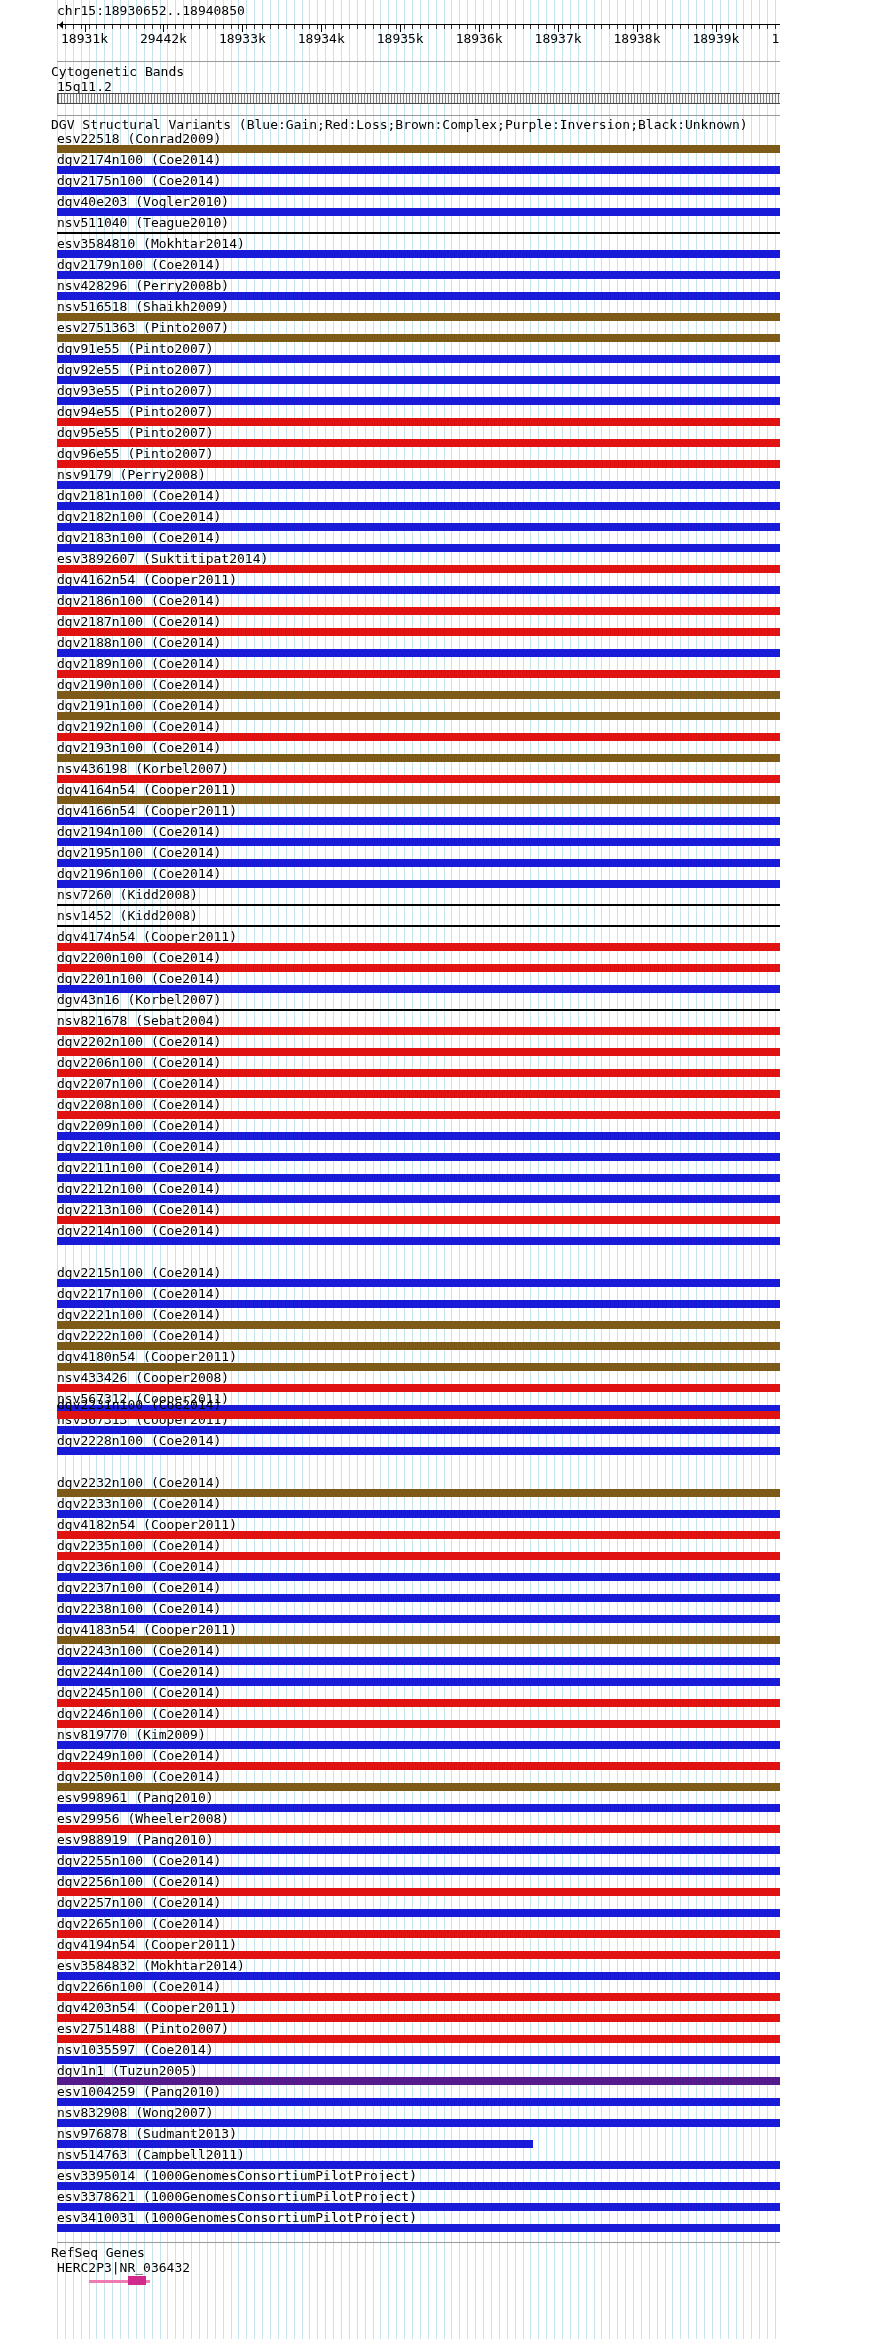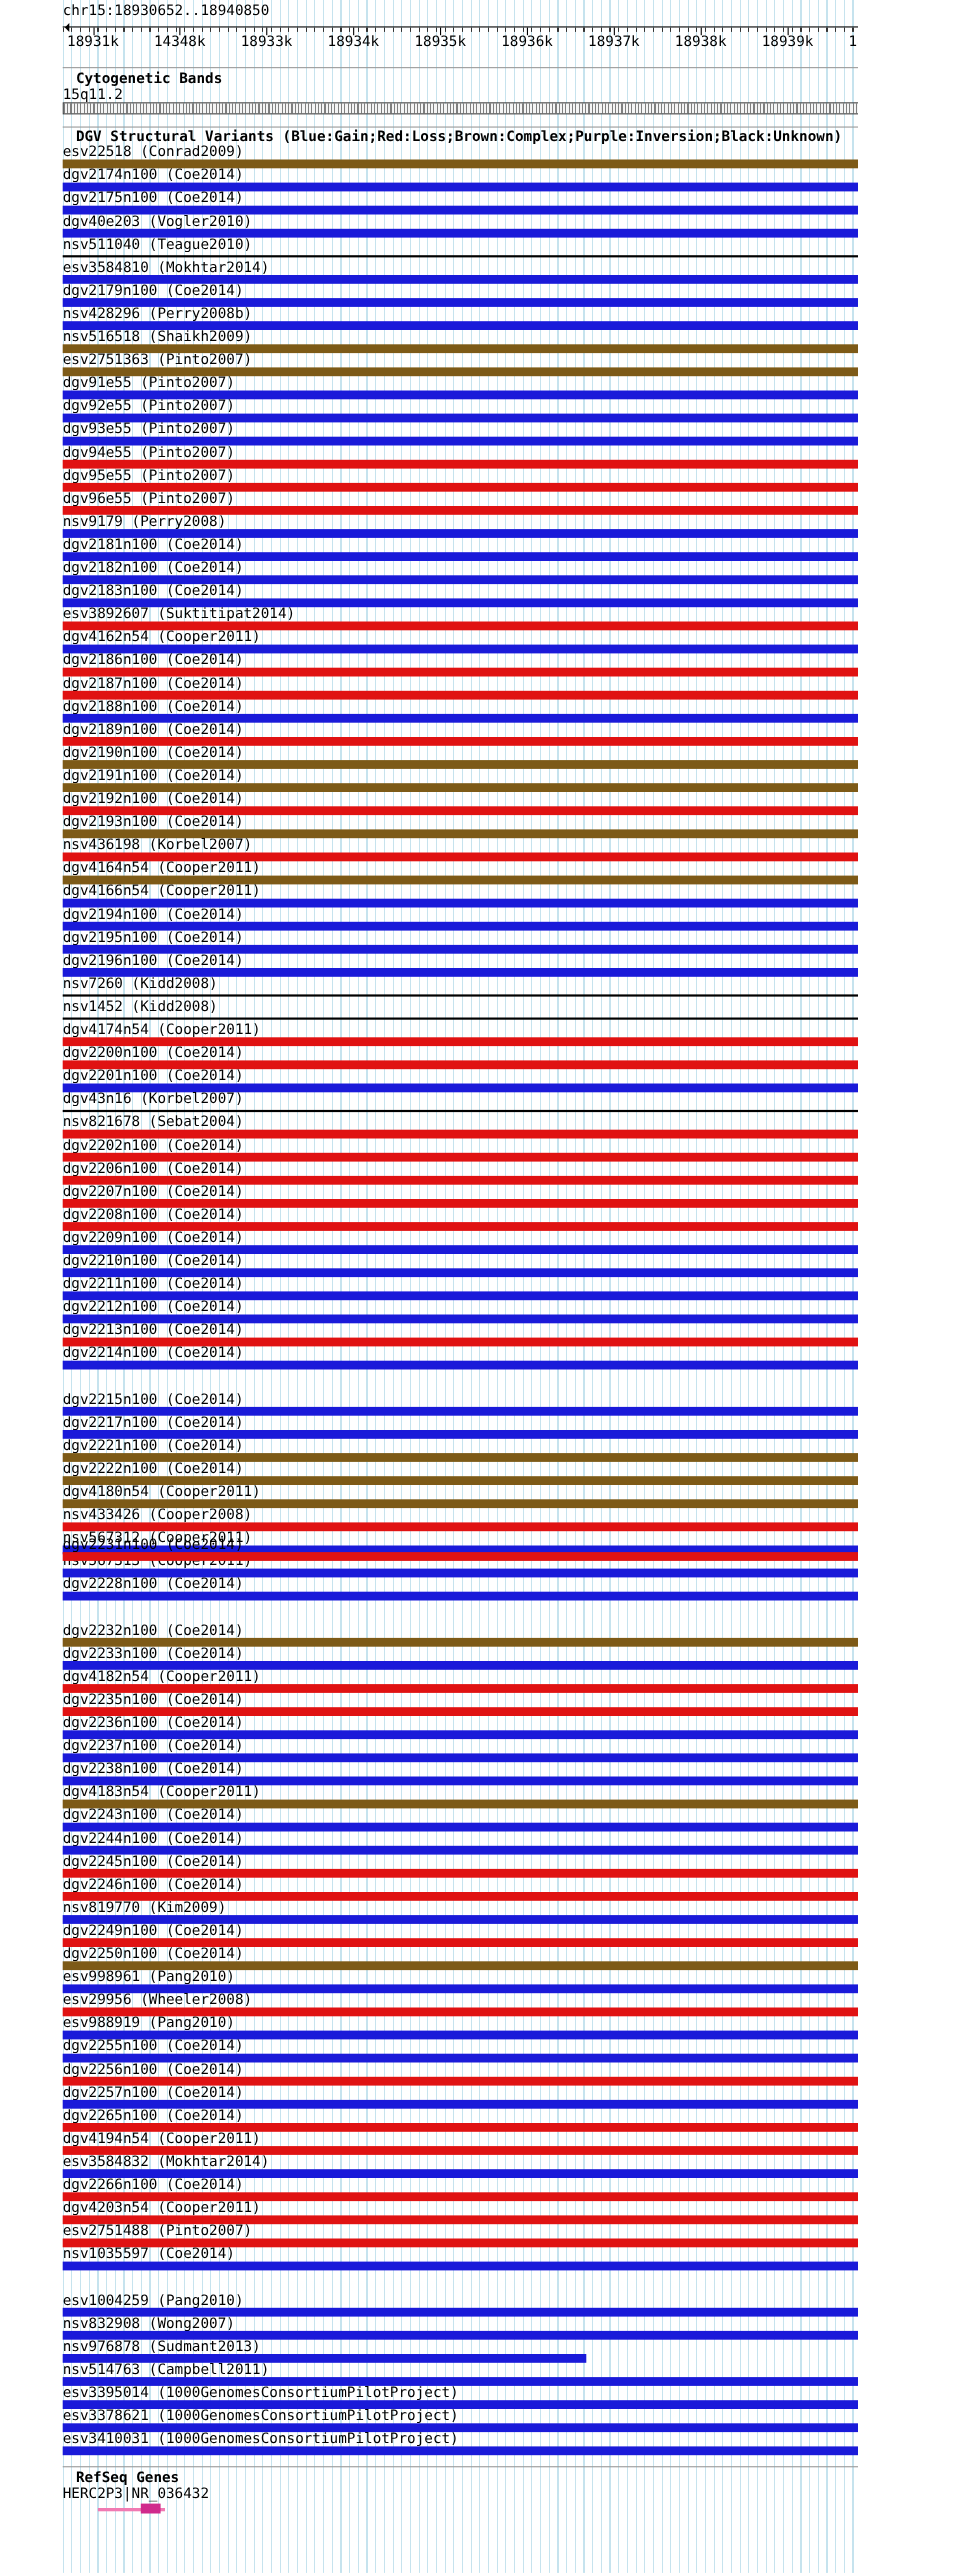--- a/index.html
+++ b/index.html
@@ -23,21 +23,21 @@
   .arrowhead.left  { left:-2px;  border-right-color:#000; }
   .arrowhead.right { right:-2px; border-left-color:#000; }
   .minor-ticks {
     position:absolute; left:57px; top:25px; width:806px; height:4px;
     background:repeating-linear-gradient(to right, #333 0px, #333 1px, transparent 1px, transparent 7.89px);
   }
   .ticks { position:absolute; left:57px; top:0; width:806px; height:48px; }
   .tick { position:absolute; top:25px; width:1px; height:7px; background:#000; }
   .tick-label { position:absolute; top:33px; transform:translateX(-50%); white-space:nowrap; }
   .sep { position:absolute; left:57px; width:806px; height:0; border-top:1px solid #9a9a9a; }
-  .track-title { position:absolute; left:69px; font-weight:bold; white-space:nowrap; }
+  .track-title { position:absolute; left:51px; font-weight:normal; white-space:nowrap; }
   .band-label { position:absolute; left:57px; top:81px; }
   .band-glyph {
     position:absolute; left:57px; top:93px; width:806px; height:11px;
     border:1px solid #444;
     background:repeating-linear-gradient(to right, #7f7f7f 0px, #7f7f7f 1px, #f4f4f4 1px, #f4f4f4 3px);
   }
   .variant-rows { position:absolute; left:57px; top:133px; width:806px; height:2100px; }
   .vrow { position:absolute; left:0; width:806px; height:21px; }
   .vlabel { position:absolute; left:0; top:0; white-space:pre; }
   .vlabel.overflow { left:757px; }
@@ -62,21 +62,21 @@
   <div class="region-label">chr15:18930652..18940850</div>
   <div class="ruler-line">
     <span class="arrowhead left"></span>
     <span class="arrowhead right"></span>
   </div>
   <div class="minor-ticks"></div>
   <div class="ticks">
       <div class="tick" style="left: 27.5px;"></div>
       <div class="tick-label" style="left: 27.5px;">18931k</div>
       <div class="tick" style="left: 106.43px;"></div>
-      <div class="tick-label" style="left: 106.43px;">14348k</div>
+      <div class="tick-label" style="left: 106.43px;">29442k</div>
       <div class="tick" style="left: 185.36px;"></div>
       <div class="tick-label" style="left: 185.36px;">18933k</div>
       <div class="tick" style="left: 264.29px;"></div>
       <div class="tick-label" style="left: 264.29px;">18934k</div>
       <div class="tick" style="left: 343.22px;"></div>
       <div class="tick-label" style="left: 343.22px;">18935k</div>
       <div class="tick" style="left: 422.15px;"></div>
       <div class="tick-label" style="left: 422.15px;">18936k</div>
       <div class="tick" style="left: 501.08px;"></div>
       <div class="tick-label" style="left: 501.08px;">18937k</div>
@@ -455,20 +455,24 @@
         <div class="vbar vbar-loss" style="width: 100%;"></div>
       </div>
       <div class="vrow" style="top: 1890px;">
         <div class="vlabel">esv2751488 (Pinto2007)</div>
         <div class="vbar vbar-loss" style="width: 100%;"></div>
       </div>
       <div class="vrow" style="top: 1911px;">
         <div class="vlabel">nsv1035597 (Coe2014)</div>
         <div class="vbar vbar-gain" style="width: 100%;"></div>
       </div>
+      <div class="vrow" style="top: 1932px;">
+        <div class="vlabel">dgv1n1 (Tuzun2005)</div>
+        <div class="vbar vbar-inversion" style="width: 100%;"></div>
+      </div>
       <div class="vrow" style="top: 1953px;">
         <div class="vlabel">esv1004259 (Pang2010)</div>
         <div class="vbar vbar-gain" style="width: 100%;"></div>
       </div>
       <div class="vrow" style="top: 1974px;">
         <div class="vlabel">nsv832908 (Wong2007)</div>
         <div class="vbar vbar-gain" style="width: 100%;"></div>
       </div>
       <div class="vrow" style="top: 1995px;">
         <div class="vlabel">nsv976878 (Sudmant2013)</div>

